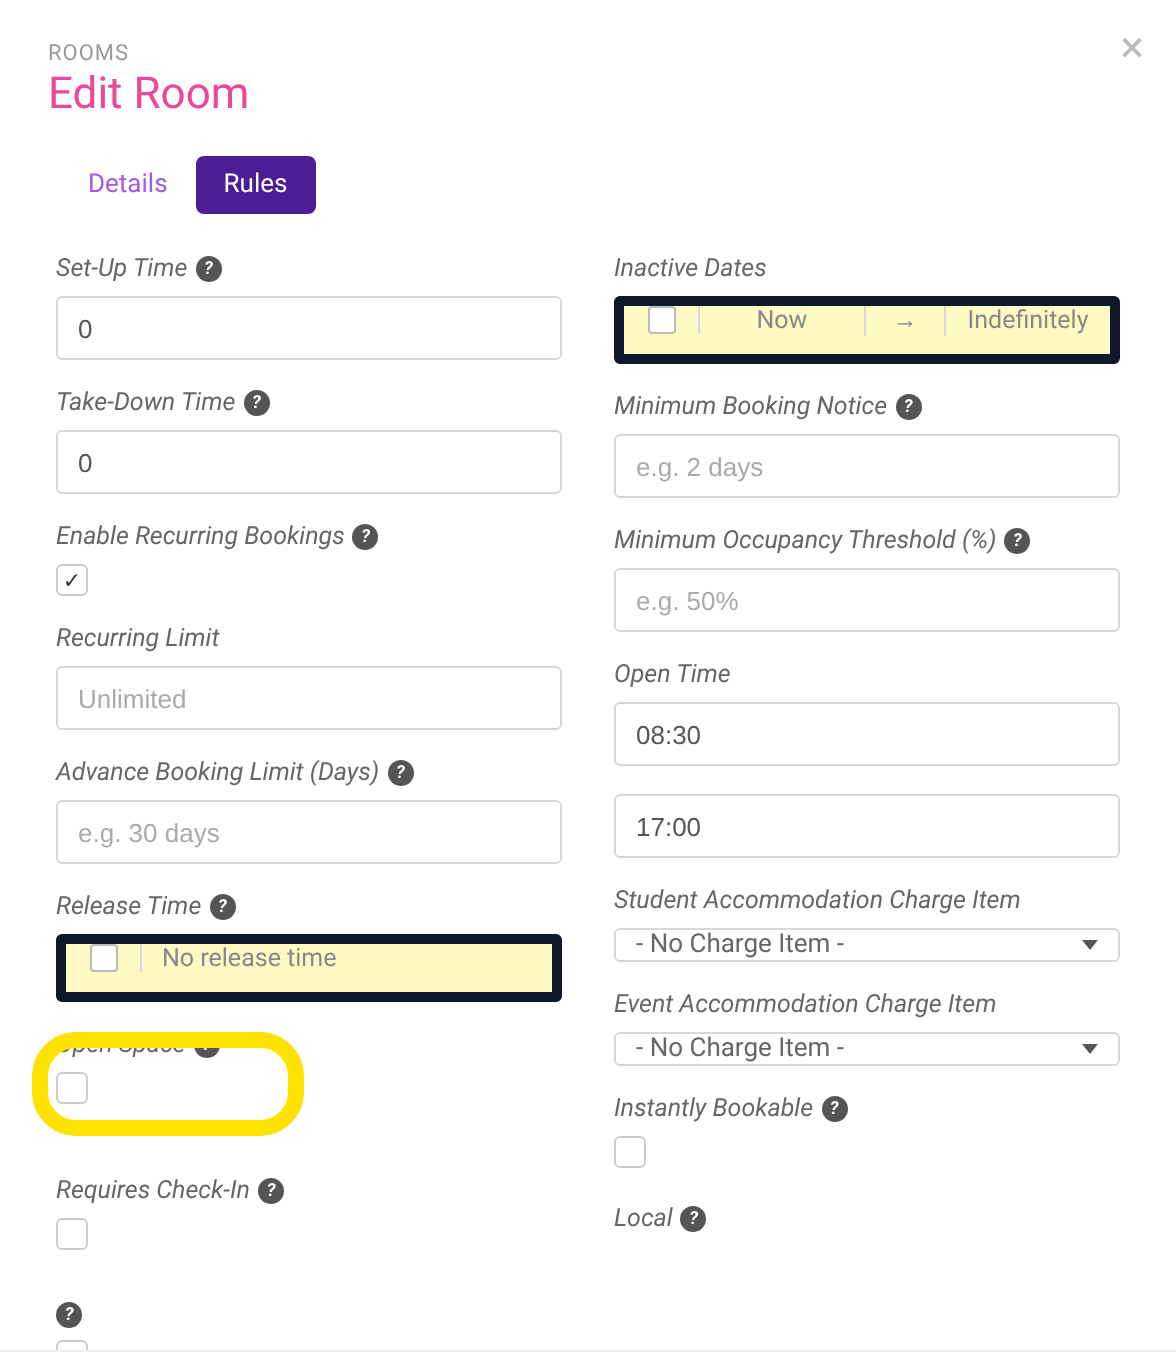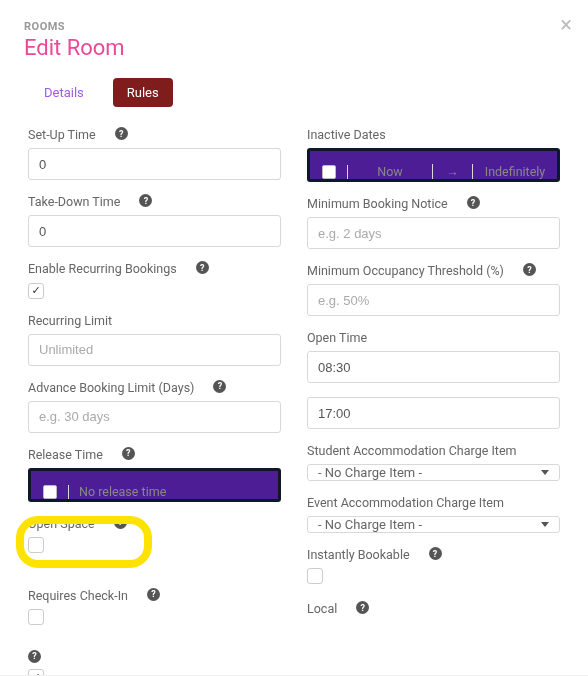--- a/index.html
+++ b/index.html
@@ -15,65 +15,66 @@
     border-bottom: 1px solid #eee;
   }
   .modal {
     padding: 20px 24px 0 24px;
   }
   .breadcrumb {
     font-size: 11px;
     letter-spacing: 0.5px;
     color: #999;
     text-transform: uppercase;
-    font-weight: bold;
   }
   .title {
     font-size: 22px;
     font-weight: 400;
     color: #ec4899;
     margin-top: 2px;
     margin-bottom: 18px;
   }
   .close {
     position: absolute;
     top: 14px;
     right: 16px;
     font-size: 22px;
     color: #bbb;
     cursor: pointer;
     line-height: 1;
   }
   .tabs {
     display: flex;
-    gap: 15px;
+    gap: 0;
     margin-left: 6px;
     margin-bottom: 20px;
   }
   .tab {
     padding: 7px 14px;
     font-size: 13px;
     border-radius: 4px;
     cursor: pointer;
   }
   .tab-inactive { color: #a259e6; background: transparent; }
-  .tab-active { color: #fff; background: #7f1d1d; }
+  .tab-active { color: #fff; background: #4c1d95; }
   .columns {
     display: flex;
     gap: 26px;
     padding: 0 4px 0 4px;
   }
   .col { flex: 1; min-width: 0; }
   .field { margin-bottom: 14px; }
   .label {
     font-size: 12.5px;
     color: #666;
     margin-bottom: 6px;
     display: flex;
-    gap: 19px;
+    align-items: center;
+    gap: 4px;
+    font-style: italic;
   }
   .help {
     display: inline-flex;
     width: 13px;
     height: 13px;
     border-radius: 50%;
     background: #555;
     color: #fff;
     font-size: 9px;
     font-weight: bold;
@@ -99,26 +100,26 @@
     background: #fff;
     display: inline-flex;
     align-items: center;
     justify-content: center;
     font-size: 11px;
     cursor: pointer;
     color: #333;
   }
   .ig {
     display: flex;
-    border: 3px solid #0f172a;
+    border: 5px solid #0f172a;
     border-radius: 3px;
     overflow: hidden;
-    background: #4c1d95;
+    background: #fef9c3;
     height: 34px;
-    align-items: flex-end;
+    align-items: flex-start;
   }
   .ig .seg {
     display: flex;
     align-items: center;
     justify-content: center;
     border-right: 1px solid #d8d8d8;
     padding: 0 10px;
     color: #888;
     font-size: 12.5px;
   }

